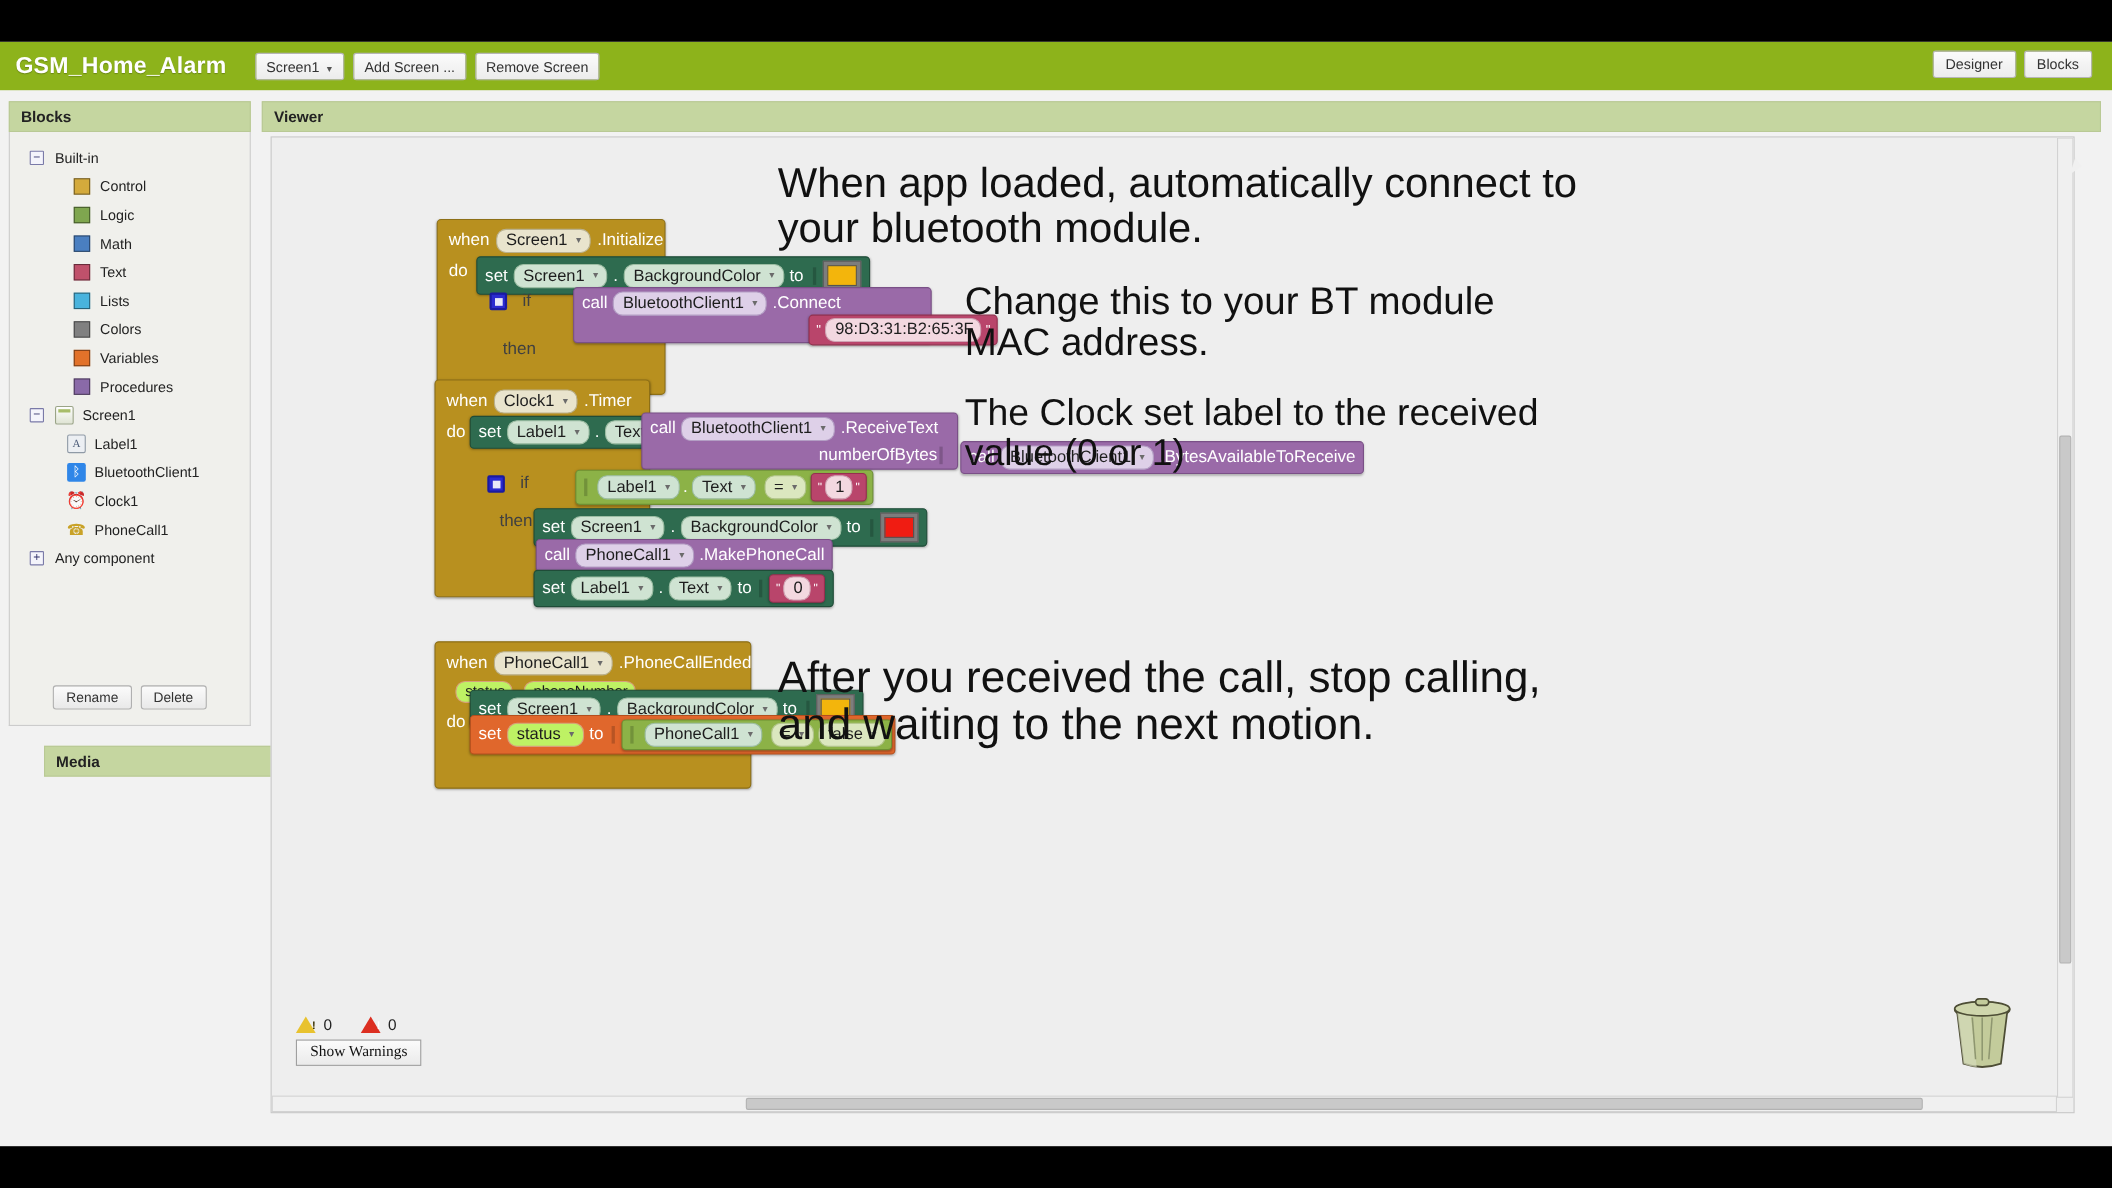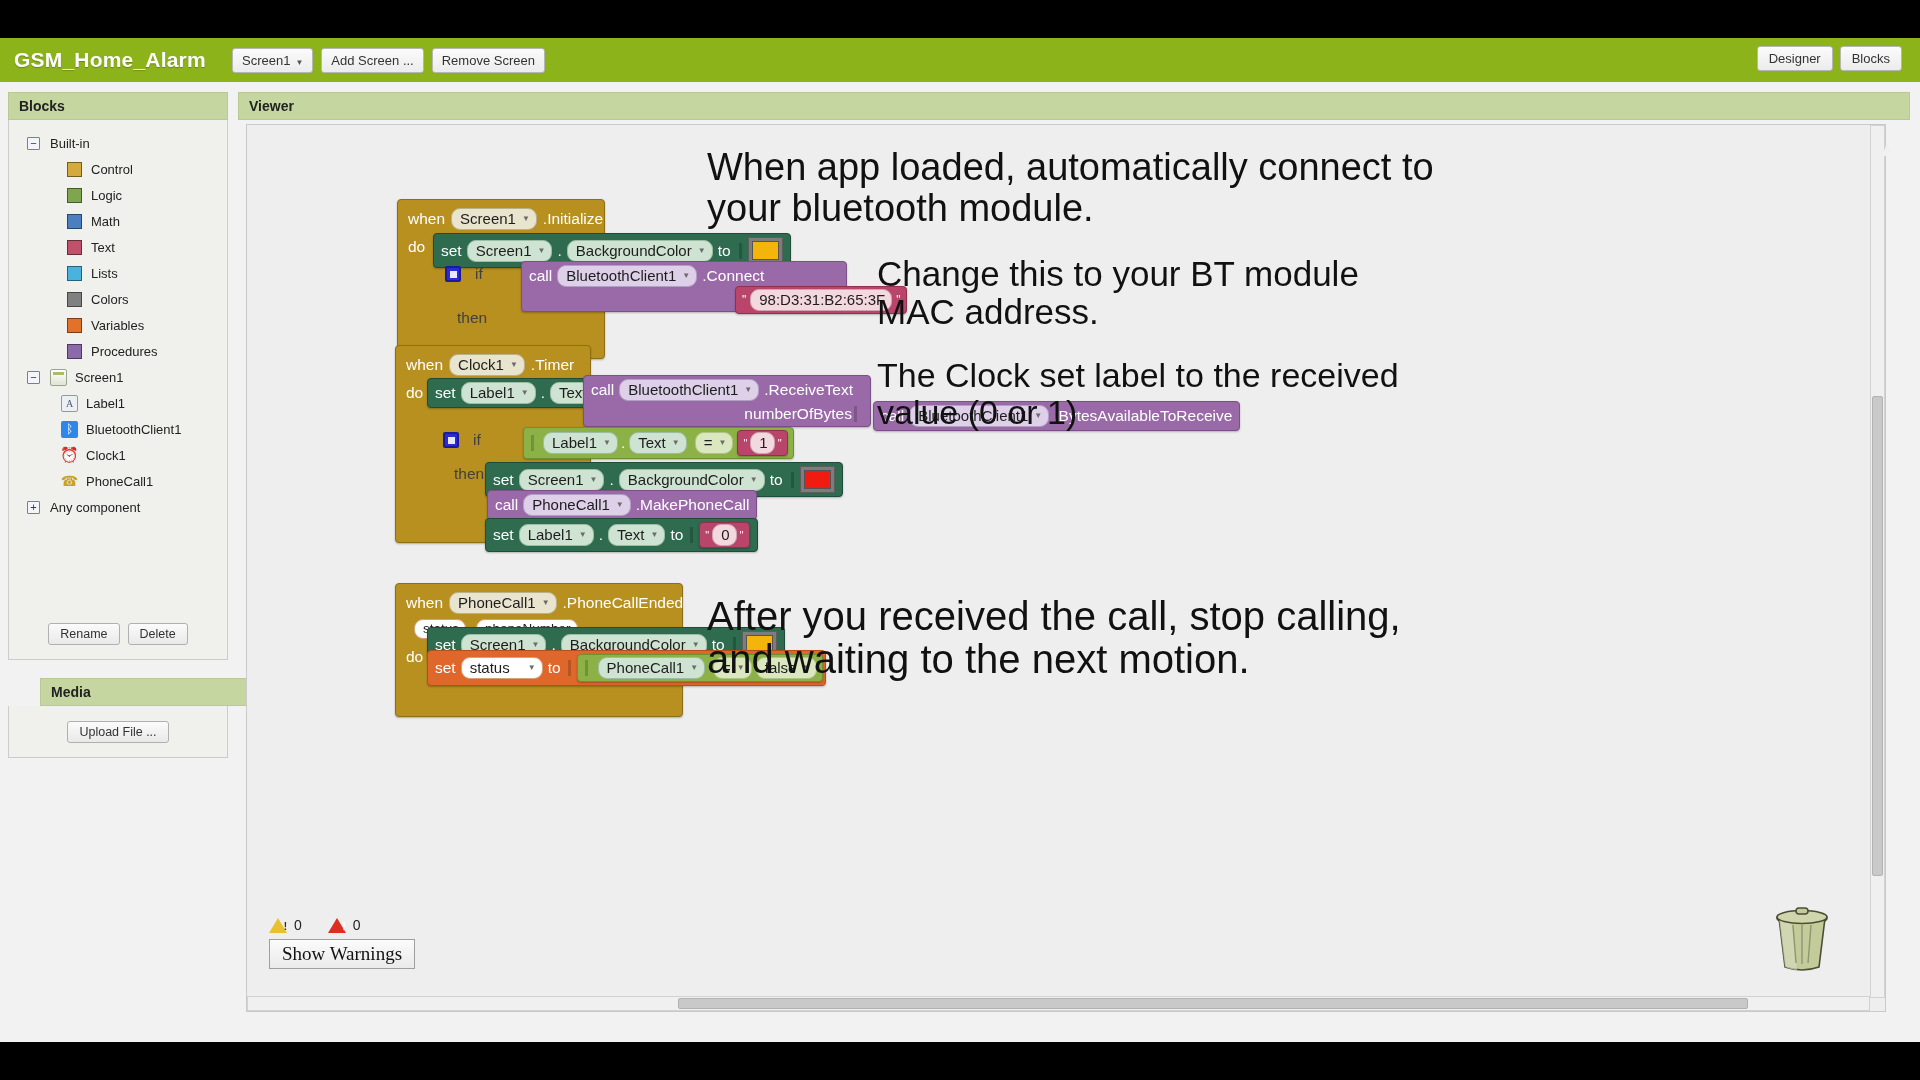--- a/index.html
+++ b/index.html
@@ -132,21 +132,21 @@
   .fld {
     background: #e9e4cd; border: 1px solid #b9b08c; border-radius: 9px;
     padding: 1px 6px 2px 8px; font-size: 15px; color: #1d1d1d;
     display: inline-flex; align-items: center;
   }
   .fld .caret { font-size: 8px; color: #6b6b6b; margin-left: 6px; }
   .fld-green { background: #cfe3d2; border-color: #9cbda3; }
   .fld-purple { background: #ded0e8; border-color: #b39ec4; }
   .fld-pink { background: #f3d8e0; border-color: #cfa3b3; }
   .fld-olive { background: #dbe7bf; border-color: #b0c489; }
-  .fld-orange { background: #ffffff; border-color: #d8a07a; gap: 12px; }
+  .fld-orange { background: #bef264; border-color: #d8a07a; }
 
   .setblk {
     background: #2e6b4f; border: 1px solid #1f4c38; border-radius: 4px;
     padding: 3px 7px; color: #fff; box-shadow: 0 1px 2px rgba(0,0,0,.25);
   }
   .callblk {
     background: #9a6aa8; border: 1px solid #7a5087; border-radius: 4px;
     padding: 3px 7px; color: #fff; box-shadow: 0 1px 2px rgba(0,0,0,.25);
   }
   .textblk {
@@ -184,21 +184,21 @@
   #warnbar { position: absolute; left: 22px; bottom: 42px; }
   #warn-counts { display: flex; align-items: center; gap: 26px; font-size: 14px; color: #222; margin-bottom: 6px; }
   #warn-counts span.cnt { margin-left: 7px; }
   .tri { width: 0; height: 0; border-left: 9px solid transparent; border-right: 9px solid transparent; display: inline-block; }
   .tri-y { border-bottom: 15px solid #e8c22e; }
   .tri-r { border-bottom: 15px solid #dc2f21; }
   .triwrap { position: relative; display: inline-flex; align-items: flex-end; }
   .triwrap b { position: absolute; left: 50%; transform: translateX(-50%); bottom: 1px; color: #3a3000; font-size: 10px; }
   #show-warnings {
     background: linear-gradient(#fbfbfb,#eaeaea); border: 1px solid #9f9f9f;
-    font-family: "Liberation Serif", serif; font-size: 19px; padding: 3px 12px; color: #111;
+    font-family: "Liberation Serif", serif; font-size: 14px; padding: 3px 12px; color: #111;
     cursor: pointer;
   }
   #trash { position: absolute; right: 52px; bottom: 40px; width: 62px; height: 66px; }
 
   #cursor { position: absolute; left: 1884px; top: 106px; width: 0; height: 0;
     border-left: 8px solid #f0f0f0; border-top: 6px solid transparent;
     border-bottom: 10px solid transparent; transform: rotate(18deg); }
 </style>
 </head>
 <body>
@@ -293,23 +293,20 @@
         </div>
       </div>
 
       <div id="tree-buttons">
         <button class="sbtn">Rename</button>
         <button class="sbtn">Delete</button>
       </div>
     </div>
 
     <div class="panel-head" id="media-head">Media</div>
-    <div id="media-panel">
-      <button class="sbtn">Upload File ...</button>
-    </div>
   </div>
 
   <div class="panel-head" id="viewer-head">Viewer</div>
   <div id="viewer">
     <div id="canvas">
 
       <div class="blk hat" style="left:150px; top:74px; width:208px; height:160px; padding:4px 0 0 0;">
         <div class="row" style="padding:4px 8px 0 10px;">
           <span class="kw">when</span>
           <span class="fld" style="margin:0 6px;">

